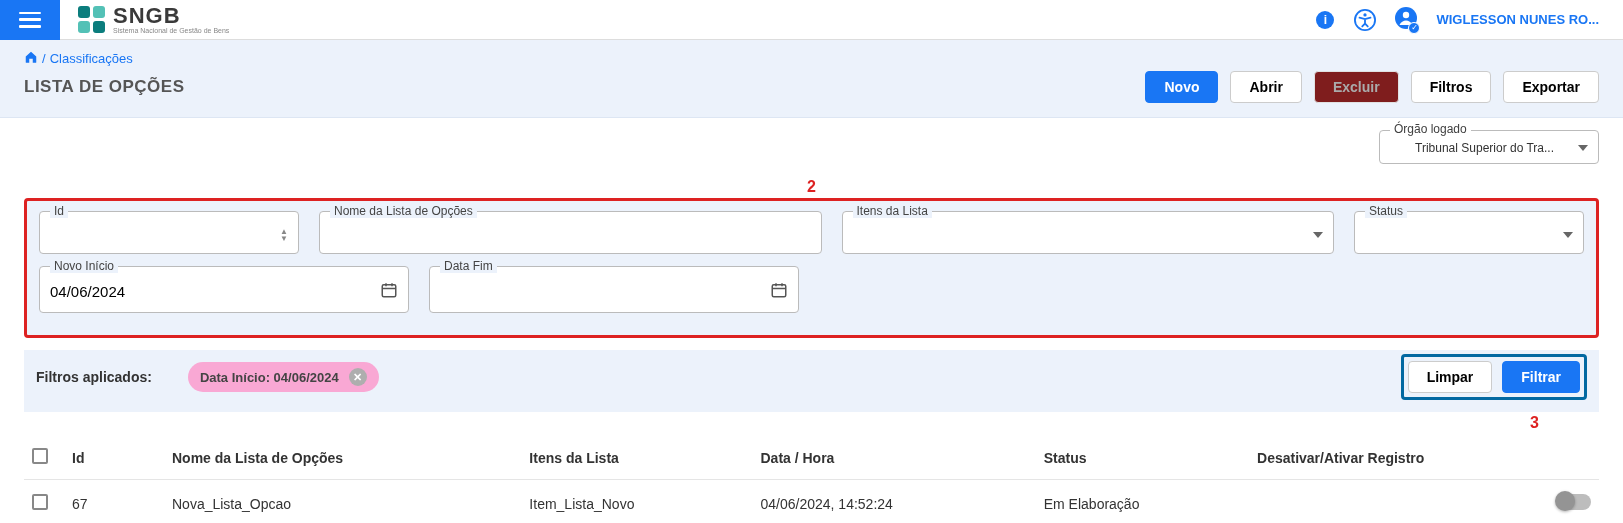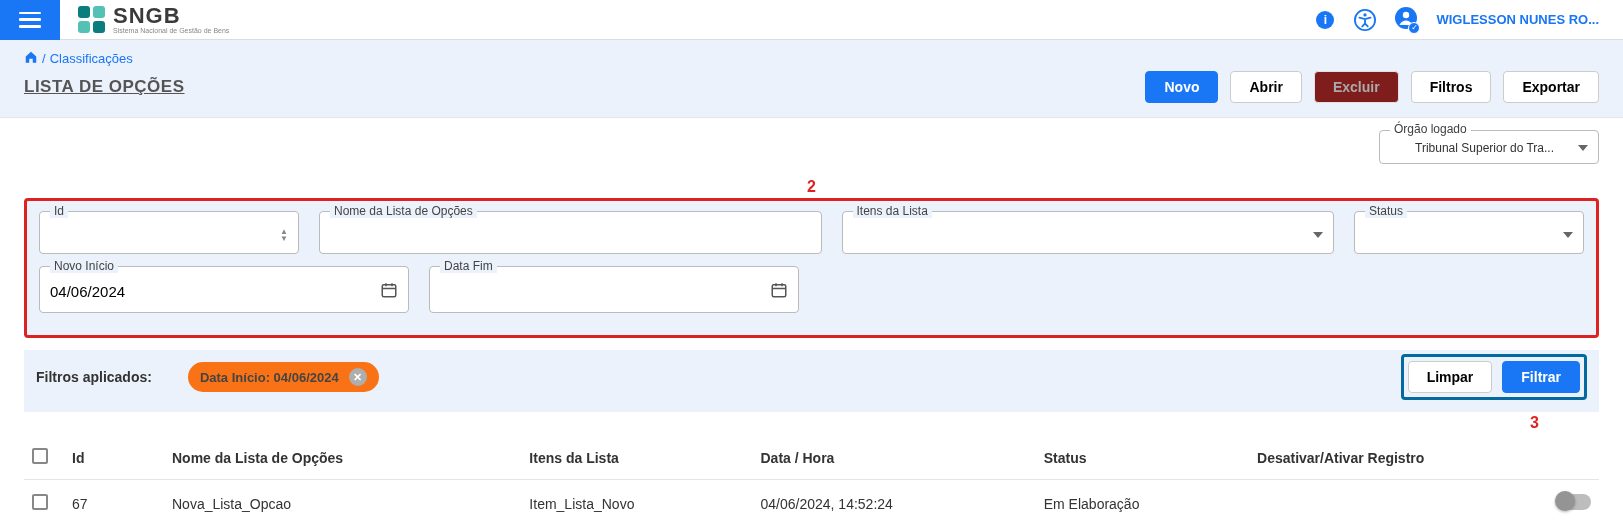--- a/index.html
+++ b/index.html
@@ -27,21 +27,21 @@
     .user-badge svg{width:24px;height:24px;}
     .user-check{ position:absolute; bottom:-2px; right:-2px; width:12px;height:12px; border-radius:50%; background:#1976f4; color:#fff; font-size:8px; display:flex;align-items:center;justify-content:center; border:1.5px solid #fff;}
     .user-name { color:#1976f4; font-weight:700; font-size:13px; }
     
     
     .subbar { background: #ecf2fb; padding: 10px 24px 14px; border-bottom:1px solid #dde6f3;}
     .breadcrumb { font-size: 13px; color:#1976f4; display:flex; align-items:center; gap:4px;}
     .breadcrumb a { color:#1976f4; text-decoration:none;}
     .breadcrumb .home-icon svg{width:14px;height:14px;}
     .subbar-row { display:flex; align-items:center; justify-content:space-between; margin-top:4px;}
-    .page-title { font-size: 17px; font-weight:700; color:#555; letter-spacing:.5px;text-decoration:underline;}
+    .page-title { font-size: 17px; font-weight:700; color:#555; letter-spacing:.5px;}
     .action-btns { display:flex; gap:12px;}
     .btn { padding: 7px 18px; font-size:14px; font-weight:600; border-radius:4px; border:1px solid #ccc; background:#fff; cursor:pointer;}
     .btn-primary { background:#1976f4; border-color:#1976f4; color:#fff;}
     .btn-disabled { background:#7f1d1d; border-color:#e1e1e1; color:#aaa; cursor:not-allowed;}
     
     
     .content { padding: 0 24px 24px;}
     .orgao-row { display:flex; justify-content:flex-end; padding:12px 0 4px;}
     .fieldset { position:relative; border:1px solid #bbb; border-radius:4px; padding:10px 10px 8px; background:#fff;}
     .fieldset-legend { position:absolute; top:-9px; left:10px; background:#fff; padding:0 4px; font-size:12px; color:#404040;}
@@ -57,21 +57,21 @@
     .filter-field .lbl { position:absolute; top:-8px; left:10px; background:#ecf2fb; padding:0 4px; font-size:12px; color:#444;}
     .filter-field input { border:none; outline:none; width:100%; font-size:15px; background:transparent;}
     .stepper { display:flex; flex-direction:column; margin-left:auto; gap:0;}
     .stepper span{ font-size:8px; color:#888; line-height:7px; cursor:pointer;}
     .cal-icon svg{width:18px;height:18px;}
     .f-id{flex:0 0 260px;} .f-nome{flex:1 1 480px;} .f-itens{flex:1 1 470px;} .f-status{flex:0 0 230px;}
     .f-date{flex:0 0 370px;}
     
     .applied-row { display:flex; align-items:center; gap:36px; margin-top:12px; background:#ecf2fb; padding:4px 12px 12px;}
     .applied-label { font-weight:700; font-size:14px; color:#333;}
-    .chip { background:#f97316; border-radius:18px; padding:6px 12px; display:flex; align-items:center; gap:10px; font-size:13px; font-weight:600; color:#444;}
+    .chip { background:#f9a8d4; border-radius:18px; padding:6px 12px; display:flex; align-items:center; gap:10px; font-size:13px; font-weight:600; color:#444;}
     .chip .chip-x { width:18px;height:18px;border-radius:50%;background:#aeaeae;color:#fff;display:flex;align-items:center;justify-content:center;font-size:11px;cursor:pointer;}
     .filter-actions-wrap { margin-left:auto; border:3px solid #0369a1; border-radius:4px; padding:4px; display:flex; gap:10px;}
     .callout-num-3 { color:#d22; font-weight:700; font-size:16px; text-align:right; margin-top:2px; padding-right: 60px;}
     
     
     .table { width:100%; border-collapse:collapse; margin-top:4px;}
     .table th { text-align:left; font-weight:700; font-size:14px; color:#333; padding:12px 8px; border-bottom:1px solid #e5e5e5;}
     .table td { padding:14px 8px; font-size:14px; color:#333; border-bottom:1px solid #f0f0f0;}
     .checkbox-box { width:16px; height:16px; border:2px solid #888; border-radius:2px; display:inline-block; cursor:pointer; background:#fff;}
     .toggle { width:34px; height:16px; background:#bdbdbd; border-radius:10px; position:relative; display:inline-block; cursor:pointer;}

